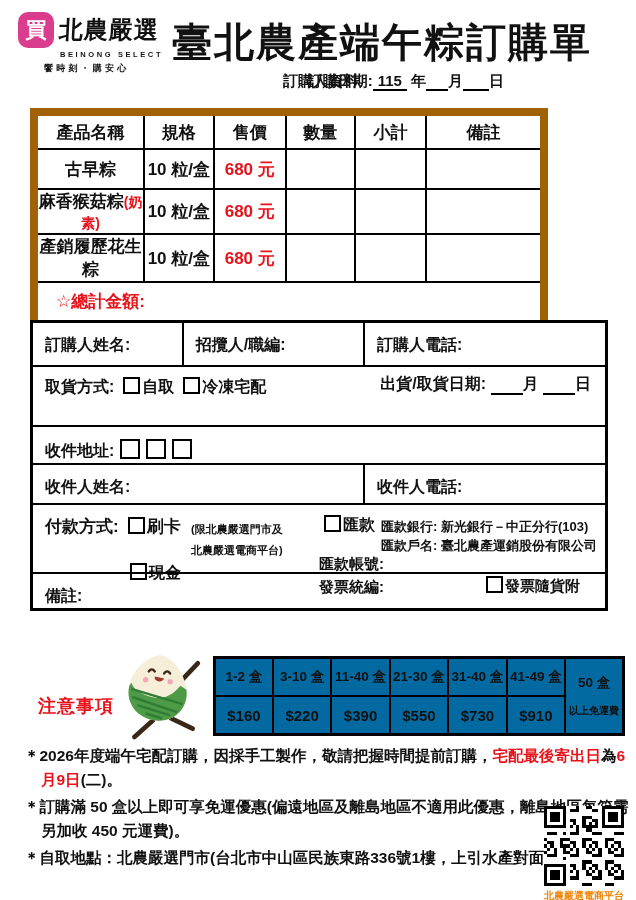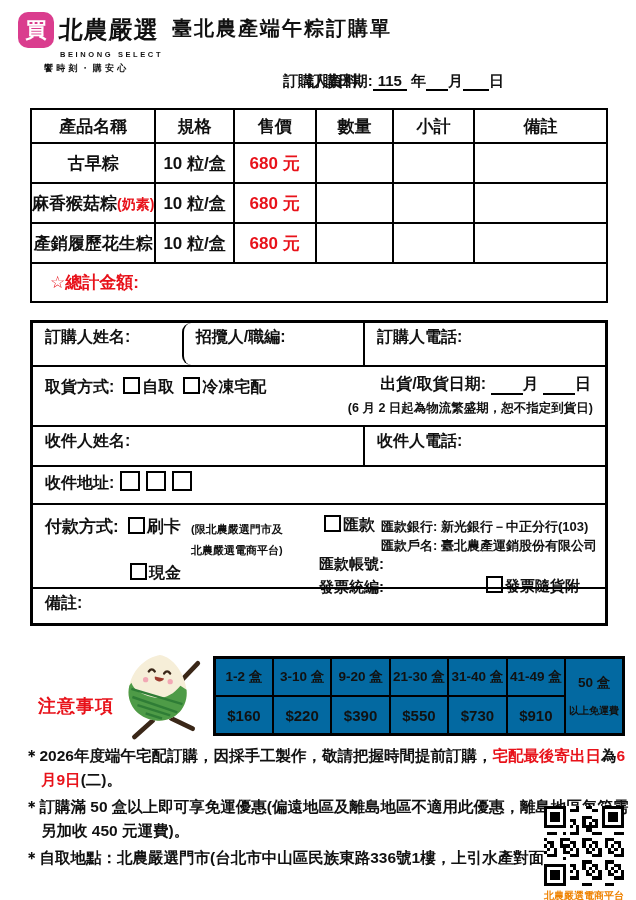--- a/index.html
+++ b/index.html
@@ -10,54 +10,54 @@
   .header{position:absolute;left:18px;top:12px;right:18px;display:flex;align-items:flex-start;}
   .logo{width:142px;flex:none;}
   .logo-top{display:flex;align-items:center;gap:5px;}
   .badge{width:36px;height:36px;background:#da3d8e;border-radius:10px;color:#fff;font-size:21px;
          font-weight:bold;display:flex;align-items:center;justify-content:center;
          font-family:"Liberation Serif","DejaVu Serif",serif;}
   .logo-name{font-size:24px;font-weight:bold;font-family:"DejaVu Serif","Liberation Serif",serif;
              letter-spacing:1px;transform:skewX(-3deg);white-space:nowrap;}
   .logo-sub{font-size:7.5px;letter-spacing:2.6px;font-weight:bold;margin:2px 0 0 42px;white-space:nowrap;}
   .logo-tag{font-size:9px;letter-spacing:3.2px;font-weight:bold;margin:3px 0 0 26px;white-space:nowrap;}
-  .title{margin:3px 0 0 12px;font-size:20px;font-weight:bold;letter-spacing:2px;white-space:nowrap;}
+  .title{margin:3px 0 0 12px;font-size:40px;font-weight:bold;letter-spacing:2px;white-space:nowrap;}
 
   .subheader{position:absolute;left:0;top:72px;width:520px;height:22px;font-weight:bold;}
   .sec-label{position:absolute;left:283px;font-size:15px;}
   .date-line{position:absolute;right:16px;font-size:15px;white-space:nowrap;}
   .u{border-bottom:2px solid #000;padding:0 5px;}
   .blank{display:inline-block;border-bottom:2px solid #000;height:15px;vertical-align:bottom;}
   .w22{width:22px}.w26{width:26px}.w32{width:32px}
 
   
   table{border-collapse:collapse;table-layout:fixed;}
-  .products{position:absolute;left:30px;top:108px;width:578px;border:2px solid #a16207;text-align:center;}
+  .products{position:absolute;left:30px;top:108px;width:518px;border:8px solid #a16207;text-align:center;}
   .products th,.products td{border:2px solid #000;font-weight:bold;padding:0;}
   .products th{height:32px;font-size:17px;}
   .products td{height:38px;font-size:17px;}
   .price{color:#e8121a;}
   .nnote{color:#e8121a;font-size:14px;}
   .total-row td{height:37px;text-align:left;padding-left:18px;}
   .red{color:#e8121a;}
 
   
   .form-box{position:absolute;left:30px;top:320px;width:578px;border:3px solid #000;box-sizing:border-box;background:#fff;}
   .frow{position:relative;box-sizing:border-box;}
   .frow + .frow{border-top:2px solid #000;}
   .rA{height:42px;display:flex;}
   .rB{height:60px;}
   .rC{height:40px;display:flex;}
   .rD{height:38px;}
-  .rE{height:84px;}
+  .rE{height:69px;}
   .rF{height:36px;}
   .fcell{box-sizing:border-box;}
   .fcell + .fcell{border-left:2px solid #000;}
-  .flabel{font-size:16px;font-weight:bold;padding:4px 0 0 12px;}
-  .cA1{width:26%;}.cA2{width:31.7%;border-radius:9px;}.cA3{width:42.3%;}
+  .flabel{font-size:16px;font-weight:bold;padding:12px 0 0 12px;}
+  .cA1{width:26%;}.cA2{width:31.7%;}.cA3{width:42.3%;}
   .cC1{width:57.7%;}.cC2{width:42.3%;}
   .abs{position:absolute;font-weight:bold;}
   .cb{display:inline-block;width:13px;height:13px;border:2px solid #000;vertical-align:-2px;
       margin:0 2px 0 9px;background:#fff;}
   .zip{display:inline-block;width:16px;height:16px;border:2px solid #000;margin-left:6px;vertical-align:-3px;background:#fff;}
   .pickup-line{left:12px;top:10px;font-size:16px;}
   .shipdate{right:14px;top:7px;font-size:16px;white-space:nowrap;}
   .shipnote{right:12px;top:33px;font-size:12.5px;}
   .pay-line{left:12px;top:10px;font-size:17px;}
   .card-note{left:158px;top:14px;font-size:11px;line-height:21px;}
@@ -162,28 +162,27 @@
 
   <div class="form-box">
     <div class="frow rA">
       <div class="fcell cA1 flabel">訂購人姓名:</div>
       <div class="fcell cA2 flabel">招攬人/職編:</div>
       <div class="fcell cA3 flabel">訂購人電話:</div>
     </div>
     <div class="frow rB">
       <div class="abs pickup-line"><span>取貨方式:</span><span class="cb"></span><span>自取</span><span class="cb"></span><span>冷凍宅配</span></div>
       <div class="abs shipdate"><span>出貨/取貨日期:</span> <span class="blank w32"></span><span>月</span> <span class="blank w32"></span><span>日</span></div>
-      <div class="abs shipnote">(6 月 2 日起為物流繁盛期，恕不指定到貨日)</div>
+    </div>
+    <div class="frow rD">
+      <div class="flabel"><span>收件地址:</span><span class="zip"></span><span class="zip"></span><span class="zip"></span></div>
     </div>
     <div class="frow rC">
       <div class="fcell cC1 flabel">收件人姓名:</div>
       <div class="fcell cC2 flabel">收件人電話:</div>
-    </div>
-    <div class="frow rD">
-      <div class="flabel"><span>收件地址:</span><span class="zip"></span><span class="zip"></span><span class="zip"></span></div>
     </div>
     <div class="frow rE">
       <div class="abs pay-line"><span>付款方式:</span><span class="cb"></span><span>刷卡</span></div>
       <div class="abs card-note"><span>(限北農嚴選門市及</span><br><span>北農嚴選電商平台)</span></div>
       <div class="abs cash-line"><span class="cb"></span><span>現金</span></div>
       <div class="abs transfer-line"><span class="cb"></span><span>匯款</span></div>
       <div class="abs bank-info">
         <div><span>匯款銀行:</span> <span>新光銀行－中正分行(103)</span></div>
         <div><span>匯款戶名:</span> <span>臺北農產運銷股份有限公司</span></div>
       </div>
@@ -194,21 +193,21 @@
     <div class="frow rF">
       <div class="flabel">備註:</div>
     </div>
   </div>
 
   <table class="shiptab">
     <tbody>
         <tr>
       <th>1-2 盒</th>
       <th>3-10 盒</th>
-      <th>9-20 盒</th>
+      <th>11-40 盒</th>
       <th>21-30 盒</th>
       <th>31-40 盒</th>
       <th>41-49 盒</th>
       <th rowspan="2">
         <div class="free-top">50 盒</div>
         <div class="free-bot">以上免運費</div>
       </th>
     </tr>
     <tr>
       <td>$160</td>

